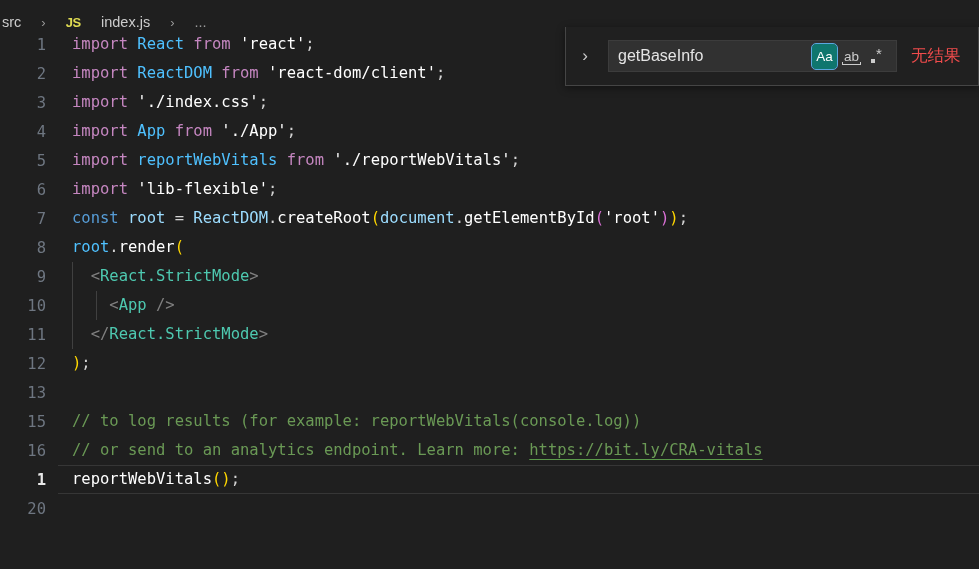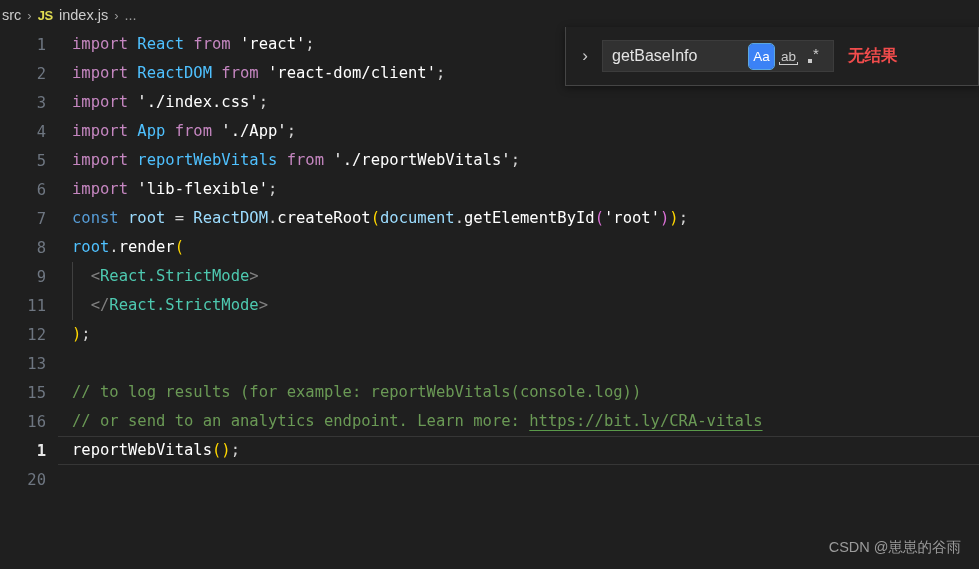--- a/index.html
+++ b/index.html
@@ -15,28 +15,29 @@
     width: 979px; height: 569px;
     background: #1f1f1f;
   }
 
   
   .breadcrumb {
     position: absolute;
     top: 0; left: 0; right: 0;
     height: 30px;
     display: flex;
-    align-items: center;
+    align-items: flex-end;
     padding-left: 2px;
     font-family: "Liberation Sans", sans-serif;
     font-size: 14.5px;
     color: #a9a9a9;
     background: #1f1f1f;
     white-space: nowrap;
     z-index: 5;
+    gap: 14px;
   }
   .bc-seg { color: #cccccc; }
   .bc-sep {
     color: #9a9a9a;
     margin: 0 6px;
     font-size: 13px;
   }
   .bc-js {
     color: #e0dc52;
     font-weight: bold;
@@ -146,27 +147,27 @@
     width: 22px; height: 28px;
     display: flex; align-items: center; justify-content: center;
     color: #cccccc;
     font-family: "Liberation Sans", sans-serif;
     font-size: 17px;
     cursor: pointer;
     flex-shrink: 0;
   }
   .fw-input-wrap {
     position: relative;
-    width: 232px;
+    width: 289px;
     height: 32px;
     background: #313131;
     border: 1px solid #3c3c3c;
     display: flex;
     align-items: center;
-    margin-left: 6px;
+    margin-left: 12px;
     flex-shrink: 0;
   }
   .fw-input {
     flex: 1;
     background: transparent;
     border: none;
     outline: none;
     color: #e4e4e4;
     font-family: "Liberation Sans", sans-serif;
     font-size: 16px;
@@ -184,21 +185,21 @@
     width: 25px; height: 25px;
     display: flex; align-items: center; justify-content: center;
     border-radius: 4px;
     color: #cccccc;
     cursor: pointer;
     font-family: "Liberation Sans", sans-serif;
     font-size: 13.5px;
     position: relative;
   }
   .fw-btn.on {
-    background: #3b82f6;
+    background: #0f766e;
     color: #ffffff;
     outline: 1px solid #5aa7e0;
   }
   .fw-btn .underbar {
     position: absolute;
     left: 3px; right: 3px;
     bottom: 4px;
     height: 1px;
     background: #cccccc;
   }
@@ -223,21 +224,20 @@
     left: 10px; top: 2px;
     font-size: 15px;
     line-height: 1;
   }
   .fw-nores {
     margin-left: 14px;
     color: #f14c4c;
     font-family: "Liberation Sans", sans-serif;
     font-size: 16.5px;
     white-space: nowrap;
-    font-weight: bold;
   }
 
   
   .watermark {
     position: absolute;
     right: 18px;
     bottom: 12px;
     color: #9b9b9b;
     font-family: "Liberation Sans", sans-serif;
     font-size: 14.5px;
@@ -262,20 +262,21 @@
   <div class="editor" id="editor">
       <div class="code-line"><div class="gutter">1</div><div class="content"><span class="k-import">import</span><span class="t-punct"> </span><span class="t-var">React</span><span class="t-punct"> </span><span class="k-import">from</span><span class="t-punct"> </span><span class="t-str">'react'</span><span class="t-punct">;</span></div></div>
       <div class="code-line"><div class="gutter">2</div><div class="content"><span class="k-import">import</span><span class="t-punct"> </span><span class="t-var">ReactDOM</span><span class="t-punct"> </span><span class="k-import">from</span><span class="t-punct"> </span><span class="t-str">'react-dom/client'</span><span class="t-punct">;</span></div></div>
       <div class="code-line"><div class="gutter">3</div><div class="content"><span class="k-import">import</span><span class="t-punct"> </span><span class="t-str">'./index.css'</span><span class="t-punct">;</span></div></div>
       <div class="code-line"><div class="gutter">4</div><div class="content"><span class="k-import">import</span><span class="t-punct"> </span><span class="t-var">App</span><span class="t-punct"> </span><span class="k-import">from</span><span class="t-punct"> </span><span class="t-str">'./App'</span><span class="t-punct">;</span></div></div>
       <div class="code-line"><div class="gutter">5</div><div class="content"><span class="k-import">import</span><span class="t-punct"> </span><span class="t-var">reportWebVitals</span><span class="t-punct"> </span><span class="k-import">from</span><span class="t-punct"> </span><span class="t-str">'./reportWebVitals'</span><span class="t-punct">;</span></div></div>
       <div class="code-line"><div class="gutter">6</div><div class="content"><span class="k-import">import</span><span class="t-punct"> </span><span class="t-str">'lib-flexible'</span><span class="t-punct">;</span></div></div>
       <div class="code-line"><div class="gutter">7</div><div class="content"><span class="k-const">const</span><span class="t-punct"> </span><span class="t-prop">root</span><span class="t-punct"> = </span><span class="t-prop">ReactDOM</span><span class="t-punct">.</span><span class="t-fn">createRoot</span><span class="t-br1">(</span><span class="t-prop">document</span><span class="t-punct">.</span><span class="t-fn">getElementById</span><span class="t-br2">(</span><span class="t-str">'root'</span><span class="t-br2">)</span><span class="t-br1">)</span><span class="t-punct">;</span></div></div>
       <div class="code-line"><div class="gutter">8</div><div class="content"><span class="t-var">root</span><span class="t-punct">.</span><span class="t-fn">render</span><span class="t-br1">(</span></div></div>
       <div class="code-line"><div class="gutter">9</div><div class="content"><span class="ig i1"></span><span class="t-punct">  </span><span class="t-angle">&lt;</span><span class="t-tag">React.StrictMode</span><span class="t-angle">&gt;</span></div></div>
+      <div class="code-line"><div class="gutter">10</div><div class="content"><span class="ig i1"></span><span class="ig i2"></span><span class="t-punct">    </span><span class="t-angle">&lt;</span><span class="t-tag">App</span><span class="t-punct"> </span><span class="t-angle">/&gt;</span></div></div>
       <div class="code-line"><div class="gutter">11</div><div class="content"><span class="ig i1"></span><span class="t-punct">  </span><span class="t-angle">&lt;/</span><span class="t-tag">React.StrictMode</span><span class="t-angle">&gt;</span></div></div>
       <div class="code-line"><div class="gutter">12</div><div class="content"><span class="t-br1">)</span><span class="t-punct">;</span></div></div>
       <div class="code-line"><div class="gutter">13</div><div class="content"></div></div>
       <div class="code-line"><div class="gutter">15</div><div class="content"><span class="t-cmt">// to log results (for example: reportWebVitals(console.log))</span></div></div>
       <div class="code-line"><div class="gutter">16</div><div class="content"><span class="t-cmt">// or send to an analytics endpoint. Learn more: </span><span class="t-link">https://bit.ly/CRA-vitals</span></div></div>
       <div class="code-line active"><div class="gutter">1</div><div class="content"><span class="t-fn">reportWebVitals</span><span class="t-br1">(</span><span class="t-br1">)</span><span class="t-punct">;</span></div></div>
       <div class="code-line"><div class="gutter">20</div><div class="content"></div></div>
     </div>
 
   <div class="find-widget">
@@ -294,14 +295,13 @@
         <div class="fw-btn">
           <span class="regex-sq"></span>
           <span class="regex-star">*</span>
         </div>
       </div>
     </div>
 
     <div class="fw-nores">无结果</div>
   </div>
 
-  <div class="watermark">CSDN @崽崽的谷雨</div>
 </div>
 
 </body></html>

